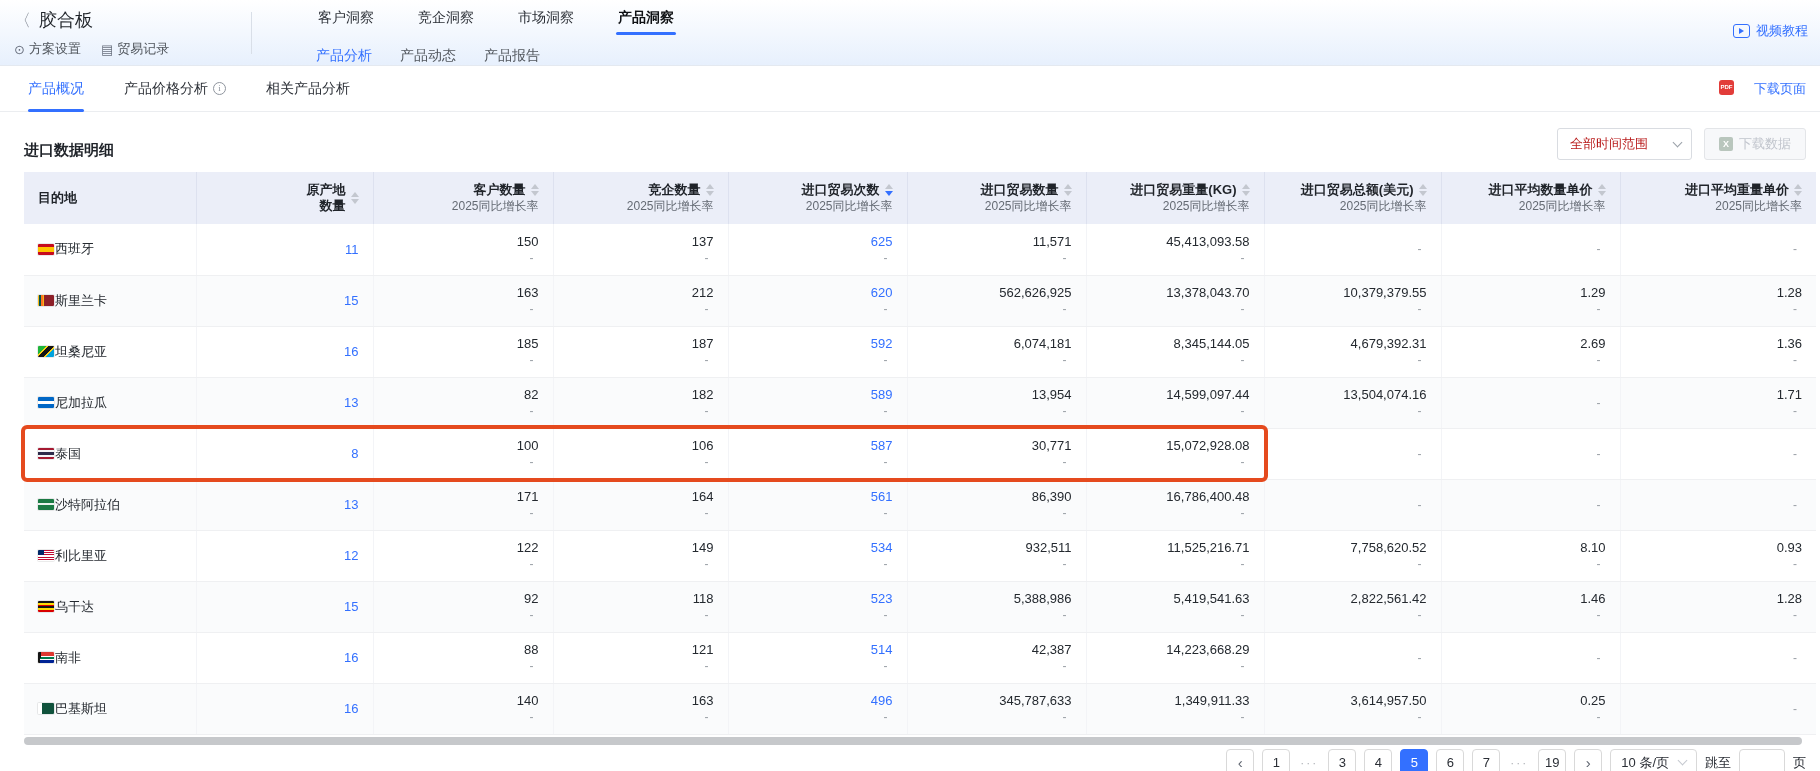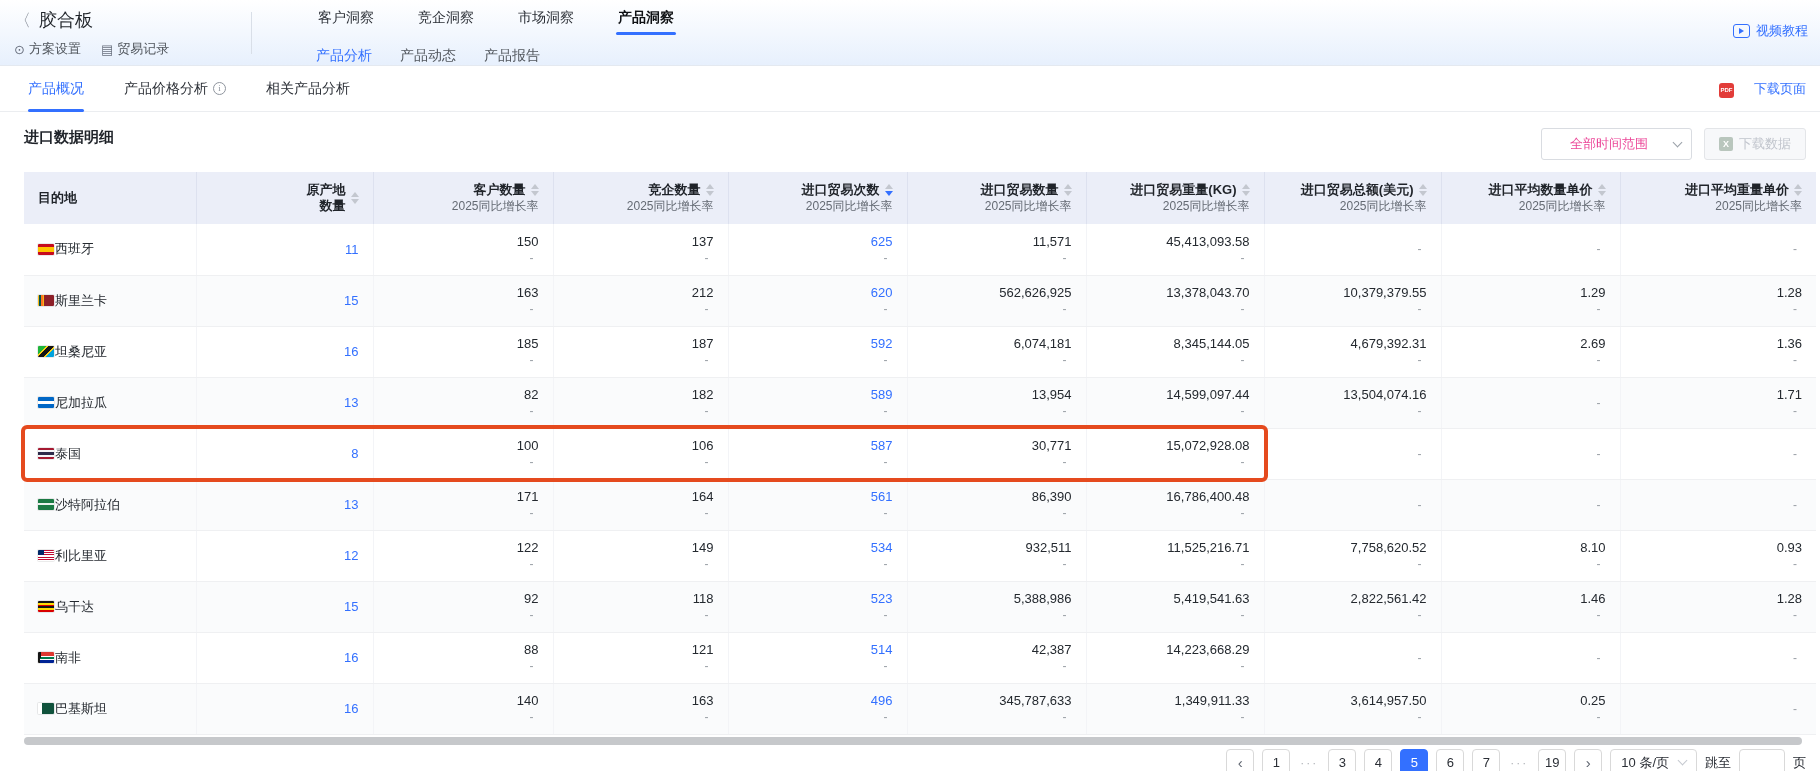--- a/index.html
+++ b/index.html
@@ -32,30 +32,30 @@
   .video-ic::after { content:""; position:absolute; left:5px; top:3px; border-left:5px solid #3370ff;
     border-top:3px solid transparent; border-bottom:3px solid transparent; }
 
   
   .band2 { height:46px; background:#fff; border-bottom:1px solid #ebedf0; display:flex; align-items:center; padding:0 14px 0 28px; position:relative; }
   .stab { font-size:14px; color:#2b2f36; margin-right:40px; cursor:pointer; position:relative; height:46px; display:flex; align-items:center; gap:5px; }
   .stab.active { color:#3370ff; font-weight:500; }
   .stab.active::after { content:""; position:absolute; left:0; right:0; bottom:0; height:3px; background:#3370ff; border-radius:2px; }
   .info-ic { width:13px; height:13px; border:1px solid #8f959e; border-radius:50%; color:#8f959e;
     font-size:9px; line-height:11px; text-align:center; font-family:"Liberation Serif",serif; }
-  .dl-page { margin-left:auto; display:flex; align-items:flex-end; gap:20px; color:#3370ff; font-size:13px; cursor:pointer; }
+  .dl-page { margin-left:auto; display:flex; align-items:flex-start; gap:20px; color:#3370ff; font-size:13px; cursor:pointer; }
   .pdf-ic { width:15px; height:15px; background:#e23c39; border-radius:3px; color:#fff; font-size:6px;
     font-weight:700; display:flex; align-items:center; justify-content:center; }
 
   
-  .section-head { display:flex; align-items:flex-start; padding:16px 14px 12px 24px; }
+  .section-head { display:flex; align-items:flex-end; padding:16px 14px 12px 24px; }
   .section-title { font-size:15px; font-weight:700; color:#1f2329; }
   .controls { margin-left:auto; display:flex; gap:12px; align-items:center; }
   .select-box { height:32px; min-width:130px; border:1px solid #d9dce1; border-radius:3px; background:#fff;
-    display:flex; align-items:center; padding:0 10px 0 28px; font-size:13px; color:#ec4899; cursor:pointer; gap:26px; }
+    display:flex; align-items:center; padding:0 10px 0 12px; font-size:13px; color:#b91c1c; cursor:pointer; gap:26px; }
   .caret { width:7px; height:7px; border-right:1.5px solid #9aa0a8; border-bottom:1.5px solid #9aa0a8;
     transform:rotate(45deg); margin-top:-4px; }
   .dl-btn { height:32px; border:1px solid #e3e5e8; border-radius:3px; background:#f7f8fa; color:#c0c4cc;
     font-size:13px; display:flex; align-items:center; gap:6px; padding:0 14px; cursor:not-allowed; }
   .xls-ic { width:14px; height:14px; background:#b9c6bd; border-radius:2px; color:#fff; font-size:9px;
     font-weight:700; display:flex; align-items:center; justify-content:center; }
 
   
   .table-wrap { position:relative; margin-left:24px; width:1792px; }
   table { border-collapse:collapse; table-layout:fixed; width:1792px; }

